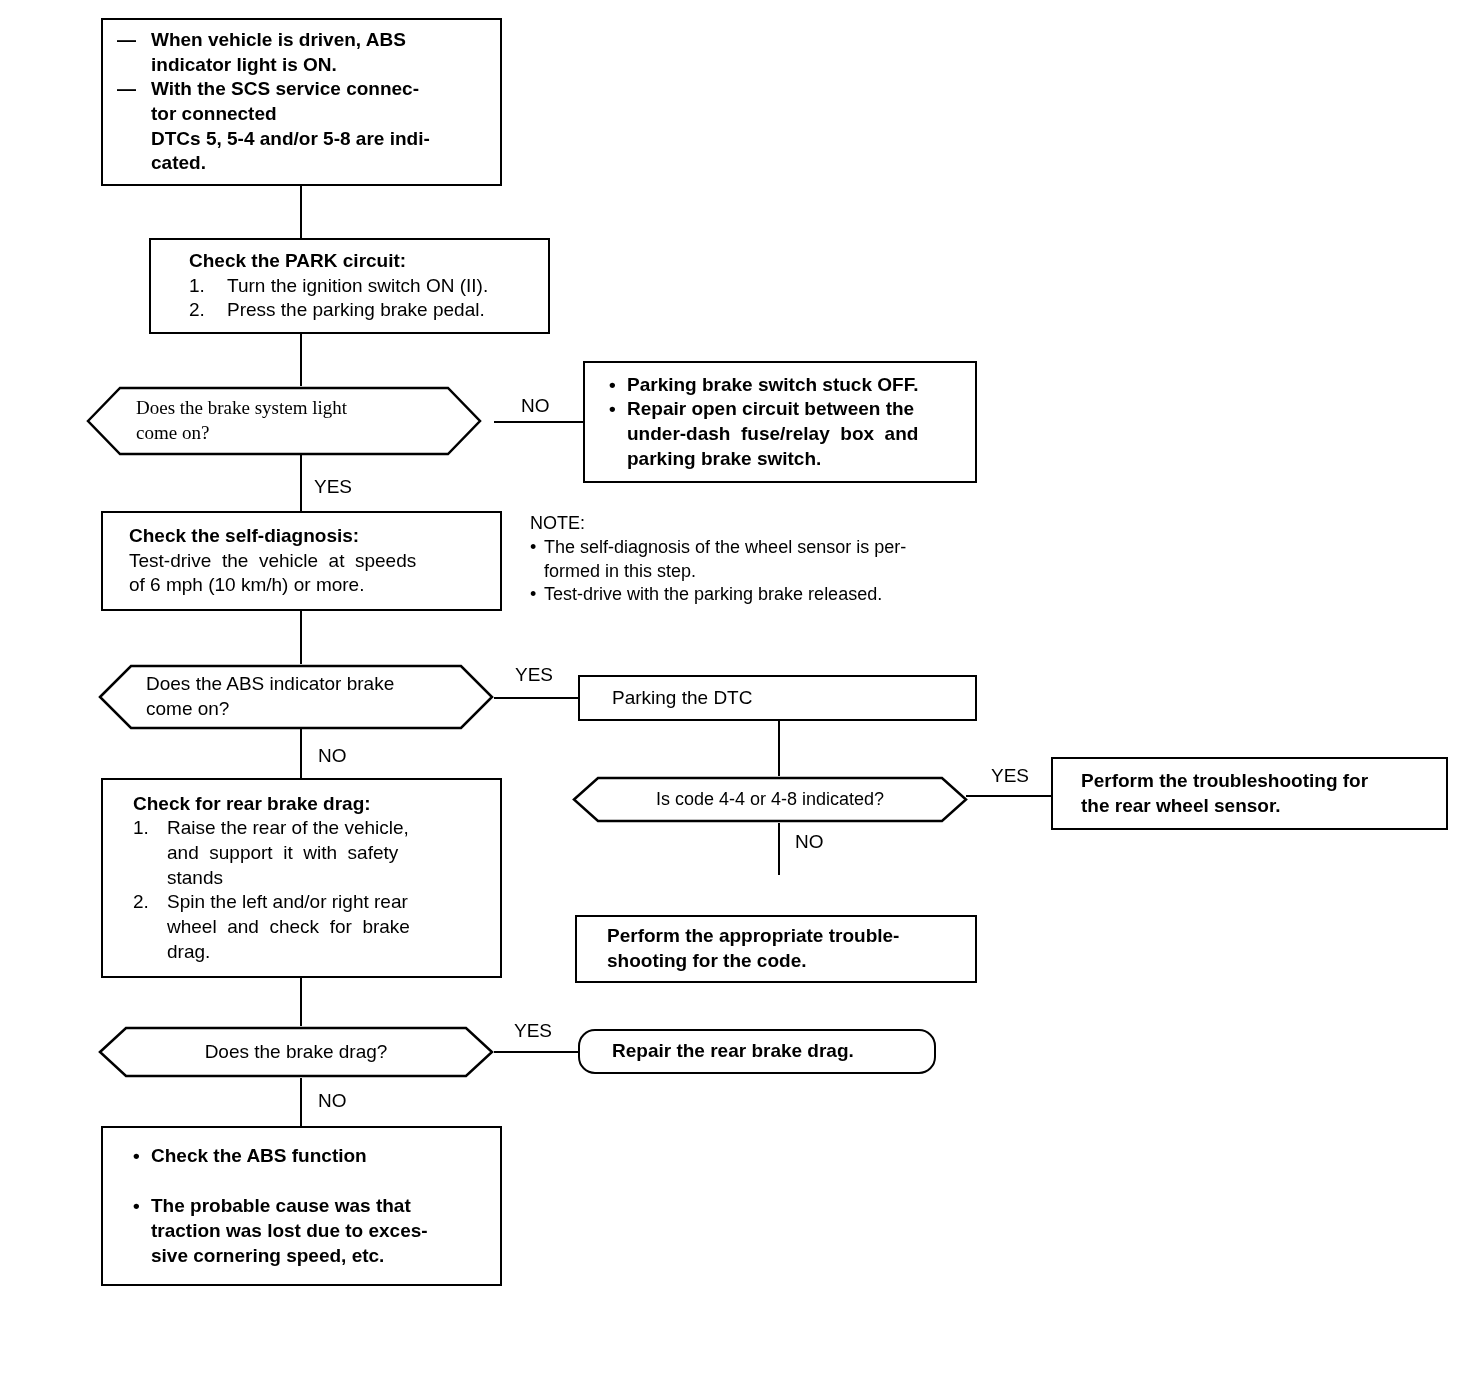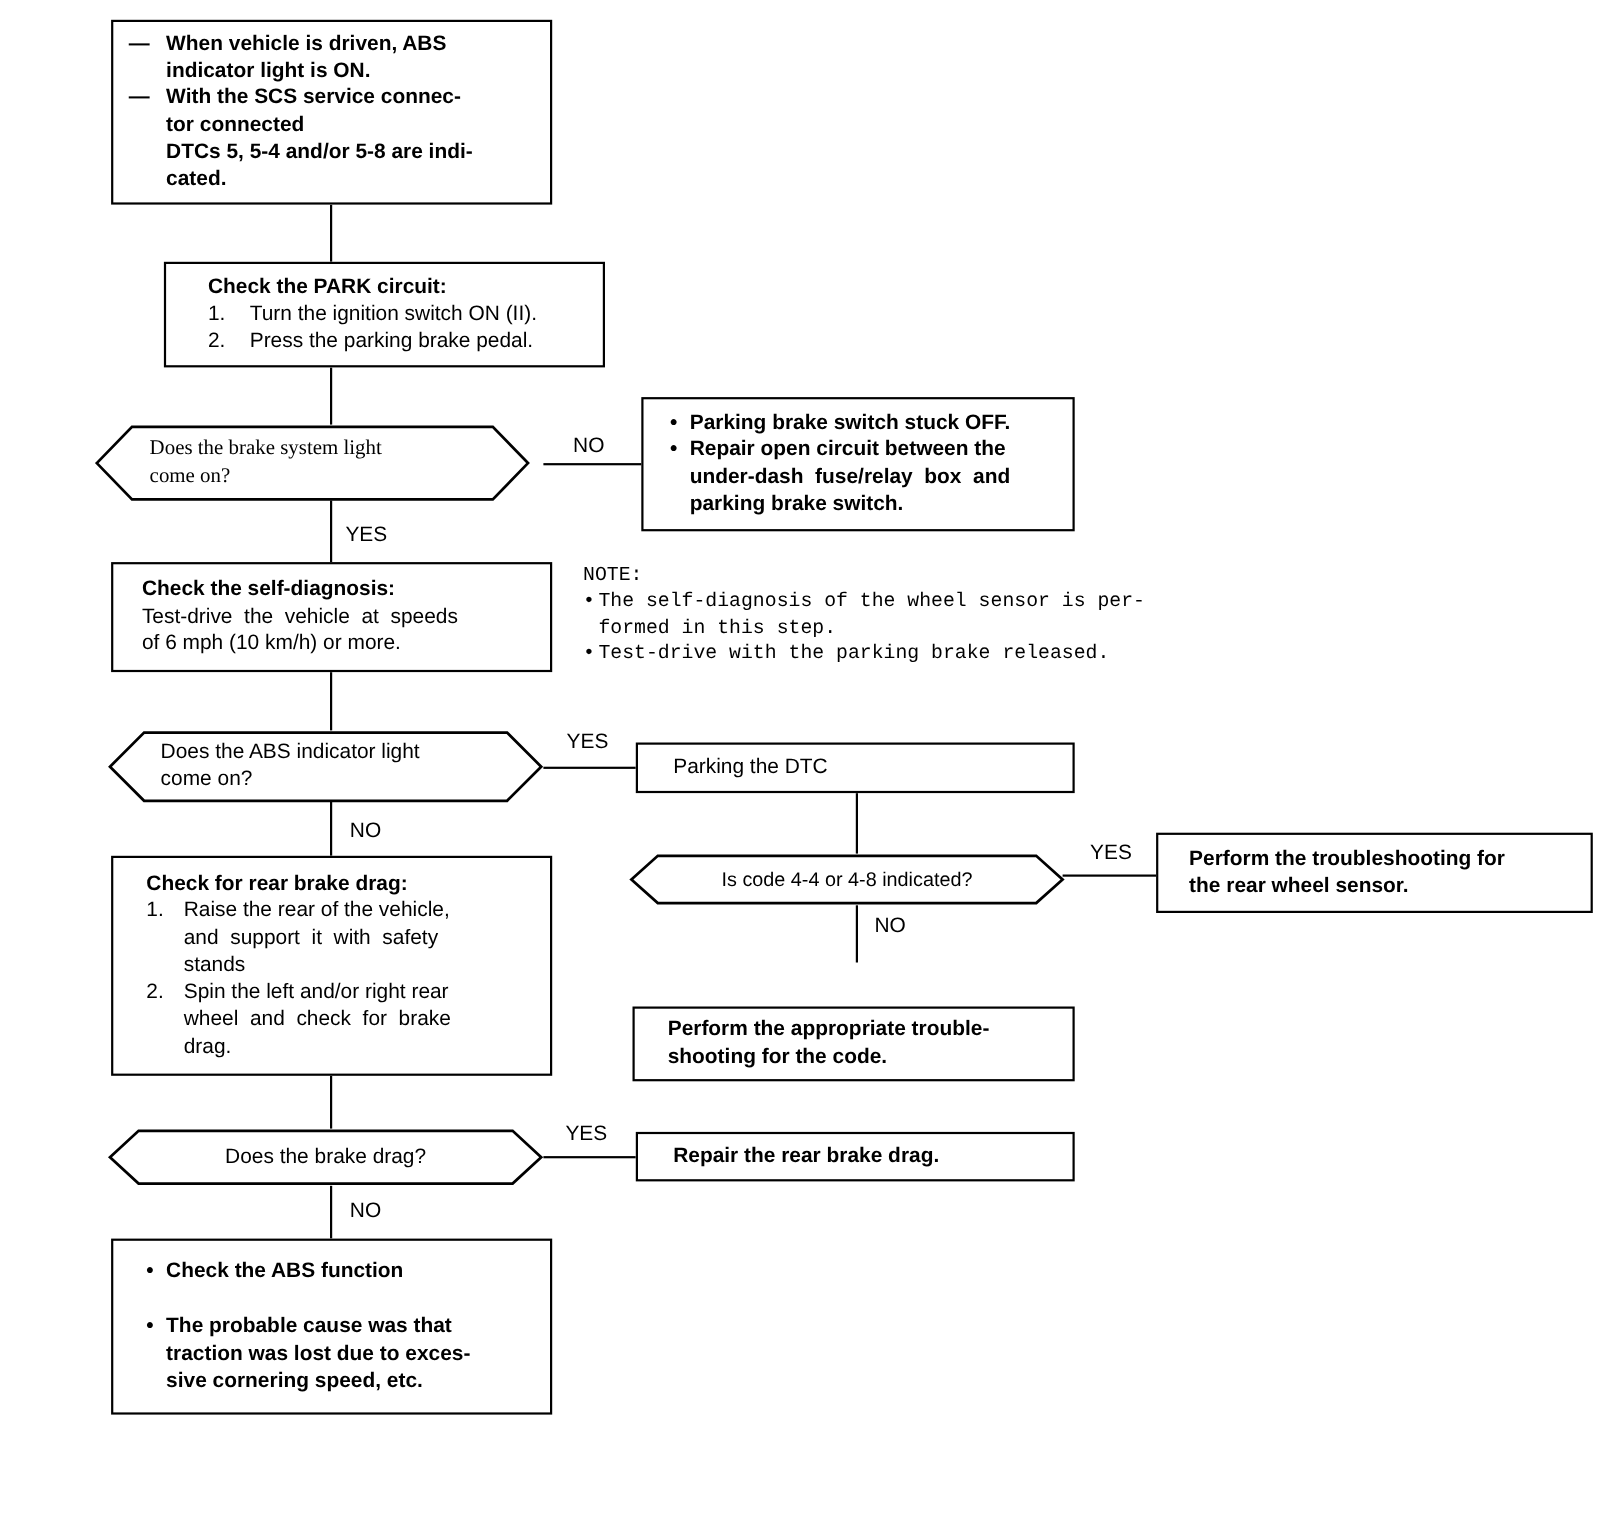--- a/index.html
+++ b/index.html
@@ -87,21 +87,20 @@
     height: 2px;
     background: #000;
   }
   .edge-label {
     position: absolute;
     font-size: 19px;
     white-space: pre;
   }
   .note {
     position: absolute;
-    font-family: Liberation Mono, monospace;
   }
   .note .ln { white-space: pre; }
 </style>
 </head>
 <body>
 
 <div id="canvas">
 
   <div class="vline" style="left:300px; top:186px; height:52px;"></div>
 
@@ -214,21 +213,21 @@
       <span class="mk" style="width:14px;">•</span>
       <span class="tx ln">Test-drive with the parking brake released.</span>
     </div>
   </div>
 
   <div class="hex" style="left:98px; top:664px; width:396px; height:66px;">
     <svg width="396" height="66" viewBox="0 0 396 66" aria-hidden="true">
       <polygon points="2,33 33,2 363,2 394,33 363,64 33,64" fill="#ffffff" stroke="#000000" stroke-width="2.5"></polygon>
     </svg>
     <div class="hex-label" style="padding-left:48px; font-size:19px;">
-      <div class="ln">Does the ABS indicator light</div>
+      <div class="ln">Does the ABS indicator brake</div>
       <div class="ln">come on?</div>
     </div>
   </div>
   <div class="edge-label" style="left:515px; top:664px;">YES</div>
   <div class="edge-label" style="left:318px; top:745px;">NO</div>
 
   <div class="box" style="left:578px; top:675px; width:399px; height:46px;">
     <div class="box-inner" style="font-size:19px; padding-left:32px;">
       <div class="ln">Parking the DTC</div>
     </div>
@@ -285,21 +284,21 @@
     <svg width="396" height="52" viewBox="0 0 396 52" aria-hidden="true">
       <polygon points="2,26 28,2 368,2 394,26 368,50 28,50" fill="#ffffff" stroke="#000000" stroke-width="2.5"></polygon>
     </svg>
     <div class="hex-label center" style="font-size:19px;">
       <div class="ln">Does the brake drag?</div>
     </div>
   </div>
   <div class="edge-label" style="left:514px; top:1020px;">YES</div>
   <div class="edge-label" style="left:318px; top:1090px;">NO</div>
 
-  <div class="box" style="left:578px; top:1029px; width:399px; height:45px;">
+  <div class="box" style="left:578px; top:1029px; width:358px; height:45px;border-radius:17px;">
     <div class="box-inner" style="font-size:19px; padding-left:32px;">
       <div class="ln bold">Repair the rear brake drag.</div>
     </div>
   </div>
 
   <div class="box" style="left:101px; top:1126px; width:401px; height:160px;">
     <div class="box-inner" style="font-size:19px; padding-left:30px;">
       <div class="row" style="margin-bottom:26px;">
         <span class="mk bold" style="width:18px;">•</span>
         <span class="tx bold ln">Check the ABS function</span>

